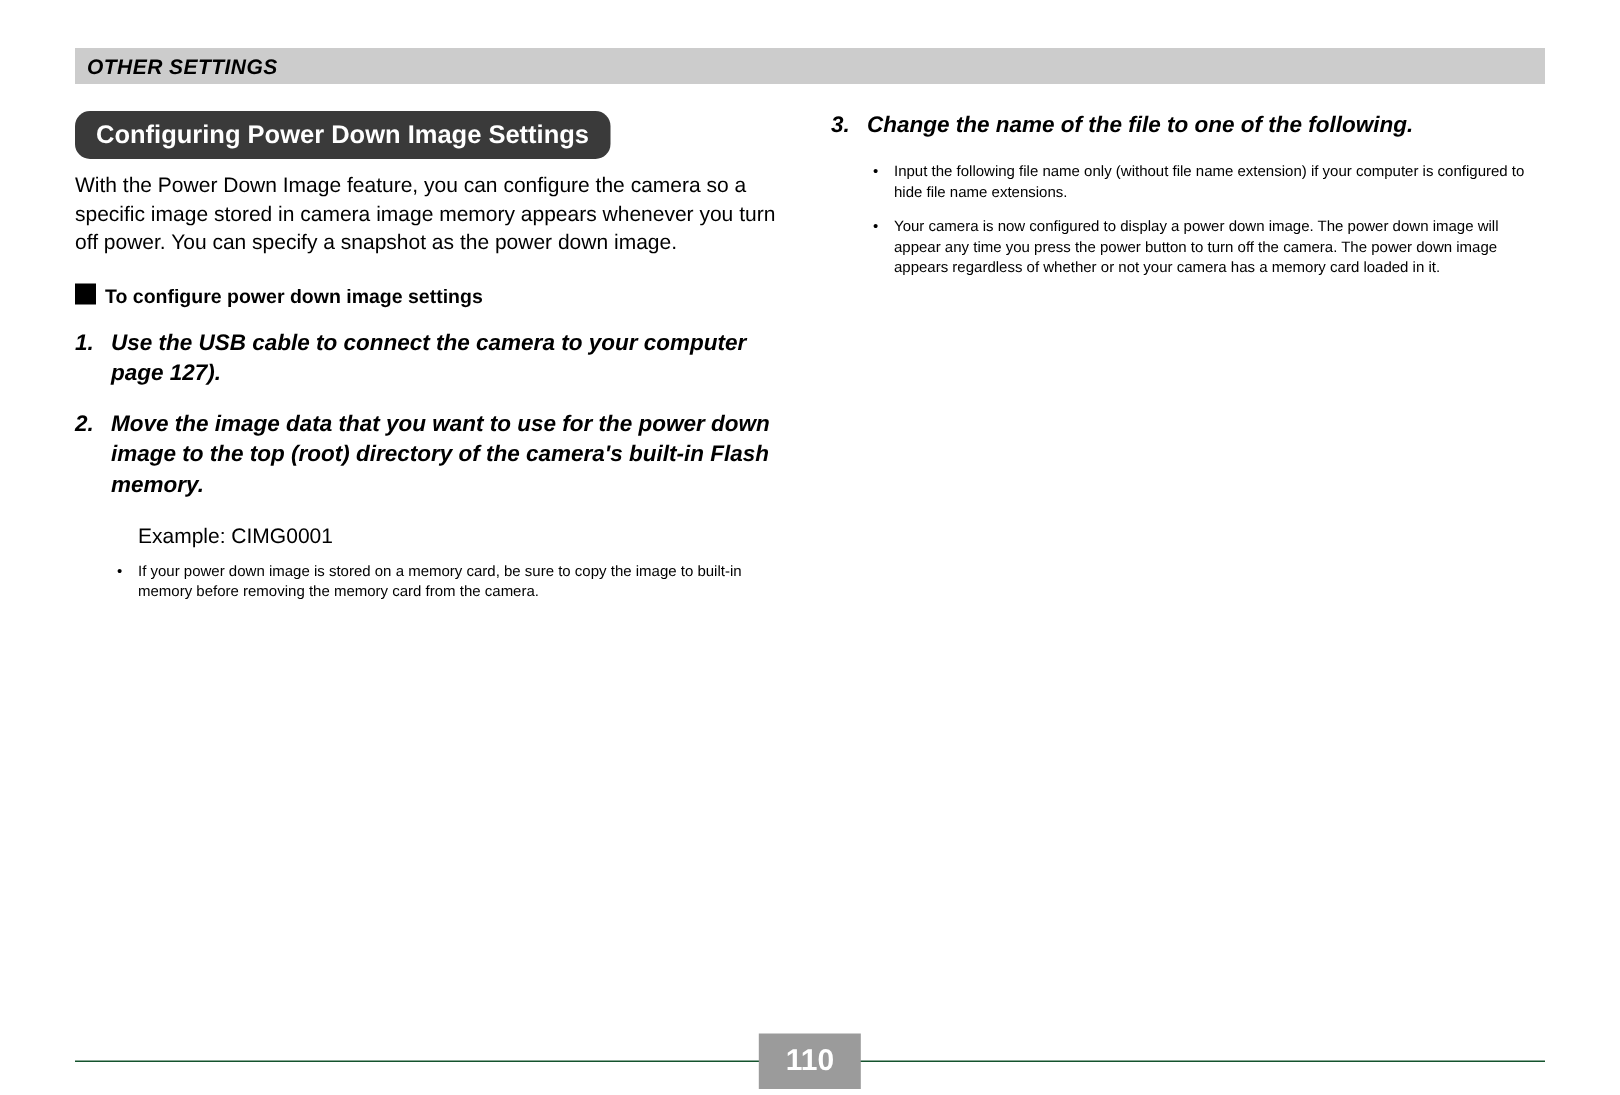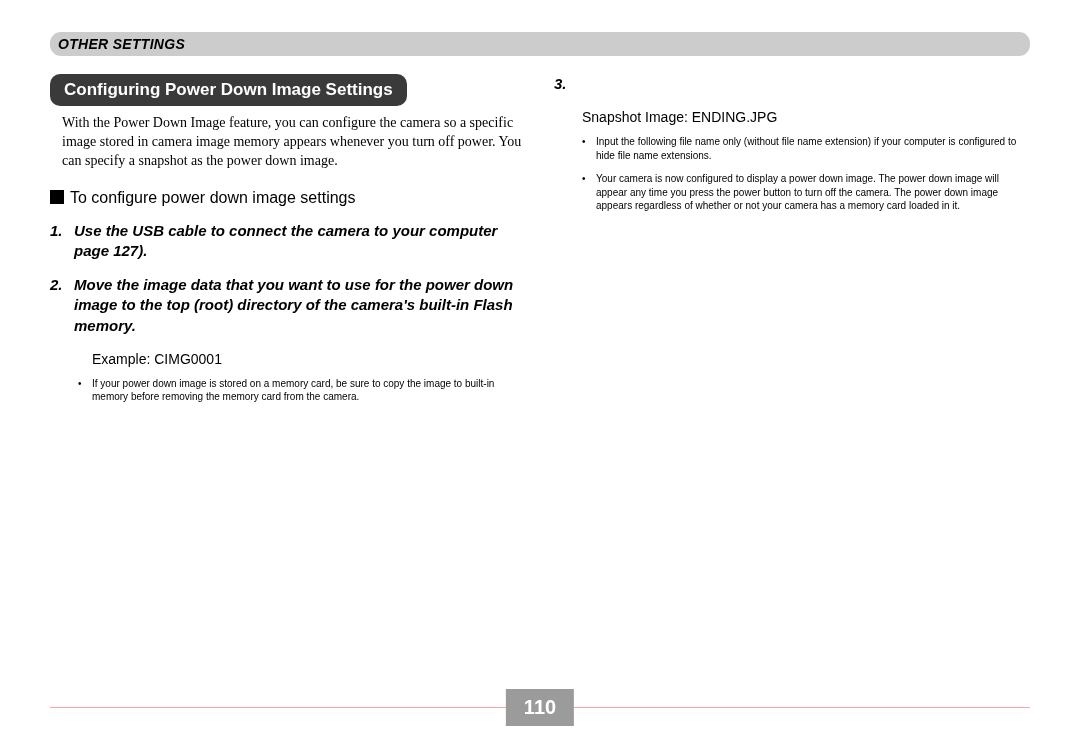--- a/index.html
+++ b/index.html
@@ -18,21 +18,20 @@
     padding: 32px 50px 20px 50px;
     position: relative;
   }
   .header-bar {
     background: #cccccc;
     padding: 4px 8px;
     font-weight: bold;
     font-style: italic;
     font-size: 14px;
     letter-spacing: 0.3px;
-    border-radius: 11px;
   }
   .content {
     display: flex;
     flex-direction: row;
     margin-top: 18px;
     gap: 28px;
   }
   .col {
     flex: 1;
     min-width: 0;
@@ -43,26 +42,25 @@
     color: #ffffff;
     font-weight: bold;
     font-size: 17px;
     padding: 6px 14px;
     border-radius: 10px;
     margin-bottom: 8px;
   }
   .intro {
     font-size: 14px;
     line-height: 1.35;
-    margin: 0 0 18px 12px;
-    font-family: Liberation Serif, serif;
+    margin: 0 0 18px 0;
   }
   .sub-heading {
-    font-weight: normal;
-    font-size: 16px;
+    font-weight: bold;
+    font-size: 13px;
     margin: 8px 0 14px 0;
   }
   .sub-heading .marker {
     display: inline-block;
     width: 14px;
     height: 14px;
     background: #000;
     vertical-align: -1px;
     margin-right: 6px;
   }
@@ -109,21 +107,21 @@
     margin: 4px 0 8px 0;
   }
   .footer {
     position: absolute;
     left: 50px;
     right: 50px;
     bottom: 22px;
   }
   .footer-line {
     height: 1px;
-    background: #fca5a5;
+    background: #14532d;
     position: relative;
   }
   .page-number-box {
     position: absolute;
     left: 50%;
     transform: translateX(-50%);
     top: -18px;
     background: #9b9b9b;
     color: #ffffff;
     font-weight: bold;
@@ -164,23 +162,23 @@
       <ul class="bullets">
         <li>If your power down image is stored on a memory card, be sure to copy the image to built-in memory before removing the memory card from the camera.</li>
       </ul>
 
     </div>
 
     <div class="col">
 
       <div class="step">
         <span class="num">3.</span>
+        <span>Change the name of the file to one of the following.</span>
       </div>
 
-      <div class="sub-plain">Snapshot Image: ENDING.JPG</div>
 
       <ul class="bullets">
         <li>Input the following file name only (without file name extension) if your computer is configured to hide file name extensions.</li>
       </ul>
 
 
       <ul class="bullets">
         <li>Your camera is now configured to display a power down image. The power down image will appear any time you press the power button to turn off the camera. The power down image appears regardless of whether or not your camera has a memory card loaded in it.</li>
       </ul>
 

